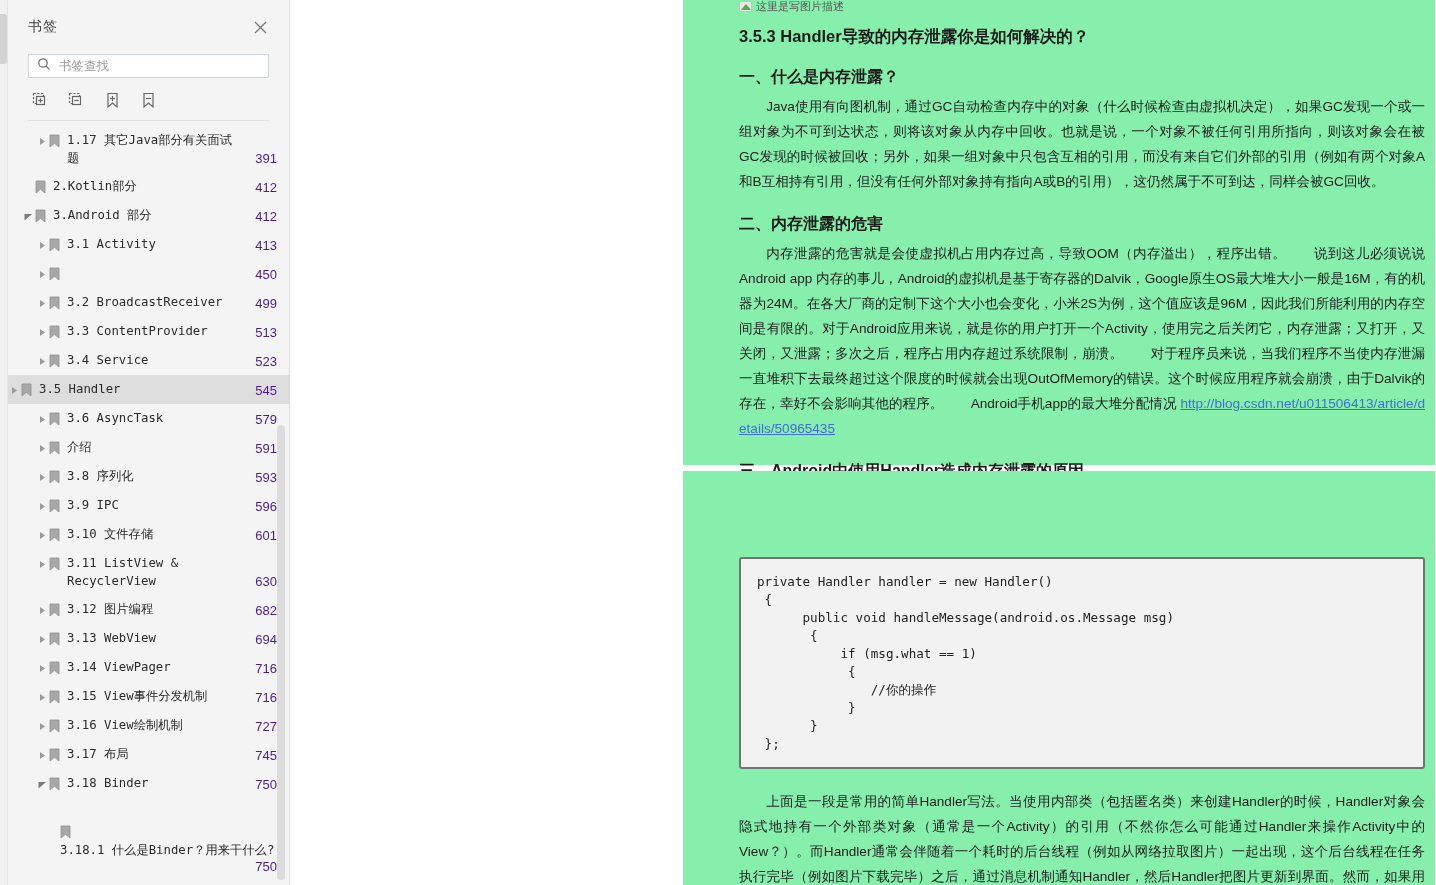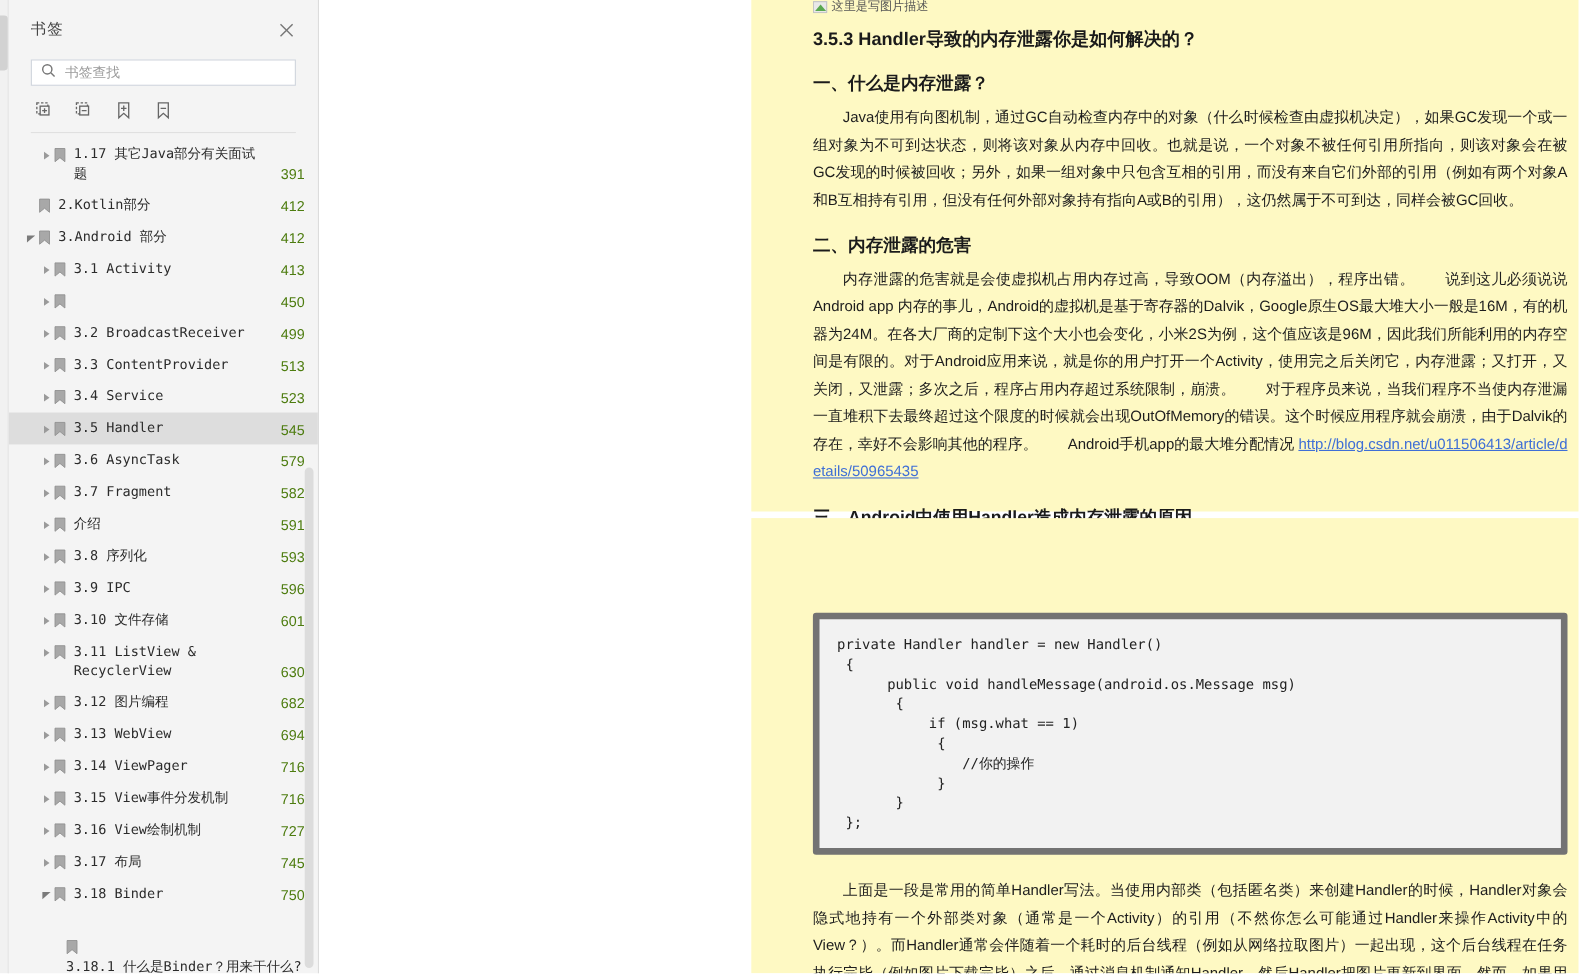--- a/index.html
+++ b/index.html
@@ -81,42 +81,42 @@
     display: flex; align-items: center; justify-content: flex-start;
     margin-top: 1px;
   }
   .tree-label {
     font-family: "DejaVu Sans Mono", monospace;
     font-size: 12.3px; line-height: 18px; color: #2b2b2b;
     flex: 1 1 auto; padding-right: 6px; word-break: break-word;
   }
   .tree-page {
     flex: 0 0 auto; width: 38px; text-align: right;
-    font-size: 13px; color: #4d7c0f;
+    font-size: 13px; color: #4c1d95;
     align-self: flex-end; padding-right: 8px; padding-bottom: 1px;
   }
 
   
   .bm-scroll-track {
     position: absolute; right: 4px; top: 126px; width: 8px; bottom: 0;
     background: transparent;
   }
   .bm-scroll-thumb {
     position: absolute; right: 4px; top: 425px; width: 8px; height: 455px;
     background: #dcdcdc; border-radius: 4px; cursor: pointer;
   }
 
   
   .doc-area {
     position: absolute; left: 291px; top: 0; right: 0; bottom: 0;
     background: #ffffff; overflow: hidden;
   }
   .doc-page {
     position: absolute; left: 392px; width: 752px;
-    background: #fef9c3;
+    background: #86efac;
   }
   #page-one { top: 0; height: 465px; }
   #page-two { top: 471px; height: 414px; }
 
   .doc-inner { padding: 0 10px 0 56px; }
 
   .alt-img {
     height: 12px; overflow: hidden; margin-bottom: 3px;
     display: flex; align-items: center; gap: 4px;
   }
@@ -143,21 +143,21 @@
     font-size: 16px; font-weight: bold; color: #1b1b1b;
     margin: 20px 0 0 0; line-height: 1.3;
   }
   p.doc-p {
     font-size: 13.6px; color: #1d1d1d; line-height: 25px;
     margin: 6px 0 0 0; text-align: justify; text-indent: 2em;
   }
   .doc-link { color: #3f6fd6; text-decoration: underline; word-break: break-all; }
 
   pre.code-block {
-    background: #f2f2f2; border: 6px solid #737373; border-radius: 3px;
+    background: #f2f2f2; border: 2px solid #737373; border-radius: 3px;
     margin: 0; padding: 14px 16px;
     font-family: "DejaVu Sans Mono", monospace;
     font-size: 12.6px; line-height: 18px; color: #222;
     white-space: pre; overflow: hidden;
   }
   .clip-bottom { max-height: 118px; overflow: hidden; }
 </style>
 </head>
 <body>
 
@@ -330,21 +330,21 @@
             </svg>
           </span>
           <span class="bm-icon">
             <svg width="11" height="14" viewBox="0 0 11 14">
               <path d="M1 1 H10 V13 L5.5 9.3 L1 13 Z" fill="#a8a8a8" stroke="#8f8f8f" stroke-width="0.8"></path>
             </svg>
           </span>
           <span class="tree-label">3.4 Service</span>
           <span class="tree-page">523</span>
         </div>
-        <div class="tree-row selected" style="padding-left: 28px;">
+        <div class="tree-row selected" style="">
           <span class="tw">
             <svg width="9" height="9" viewBox="0 0 9 9">
               <path d="M2 1 L7 4.5 L2 8 Z" fill="#9a9a9a"></path>
             </svg>
           </span>
           <span class="bm-icon">
             <svg width="11" height="14" viewBox="0 0 11 14">
               <path d="M1 1 H10 V13 L5.5 9.3 L1 13 Z" fill="#a8a8a8" stroke="#8f8f8f" stroke-width="0.8"></path>
             </svg>
           </span>
@@ -357,34 +357,20 @@
               <path d="M2 1 L7 4.5 L2 8 Z" fill="#9a9a9a"></path>
             </svg>
           </span>
           <span class="bm-icon">
             <svg width="11" height="14" viewBox="0 0 11 14">
               <path d="M1 1 H10 V13 L5.5 9.3 L1 13 Z" fill="#a8a8a8" stroke="#8f8f8f" stroke-width="0.8"></path>
             </svg>
           </span>
           <span class="tree-label">3.6 AsyncTask</span>
           <span class="tree-page">579</span>
-        </div>
-        <div class="tree-row" style="padding-left: 28px;">
-          <span class="tw">
-            <svg width="9" height="9" viewBox="0 0 9 9">
-              <path d="M2 1 L7 4.5 L2 8 Z" fill="#9a9a9a"></path>
-            </svg>
-          </span>
-          <span class="bm-icon">
-            <svg width="11" height="14" viewBox="0 0 11 14">
-              <path d="M1 1 H10 V13 L5.5 9.3 L1 13 Z" fill="#a8a8a8" stroke="#8f8f8f" stroke-width="0.8"></path>
-            </svg>
-          </span>
-          <span class="tree-label">3.7 Fragment</span>
-          <span class="tree-page">582</span>
         </div>
         <div class="tree-row" style="padding-left: 28px;">
           <span class="tw">
             <svg width="9" height="9" viewBox="0 0 9 9">
               <path d="M2 1 L7 4.5 L2 8 Z" fill="#9a9a9a"></path>
             </svg>
           </span>
           <span class="bm-icon">
             <svg width="11" height="14" viewBox="0 0 11 14">
               <path d="M1 1 H10 V13 L5.5 9.3 L1 13 Z" fill="#a8a8a8" stroke="#8f8f8f" stroke-width="0.8"></path>

